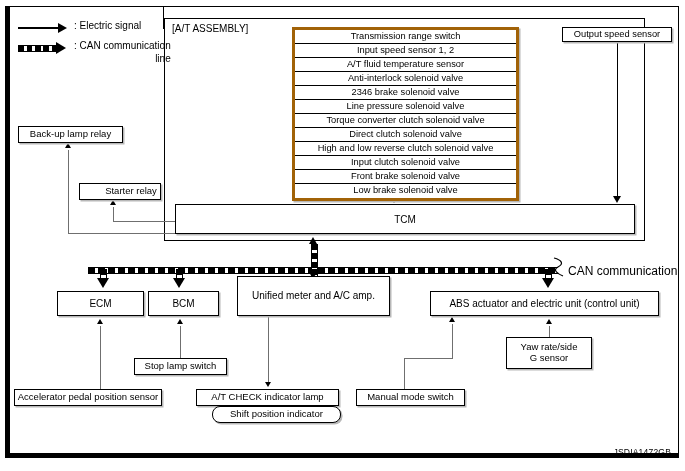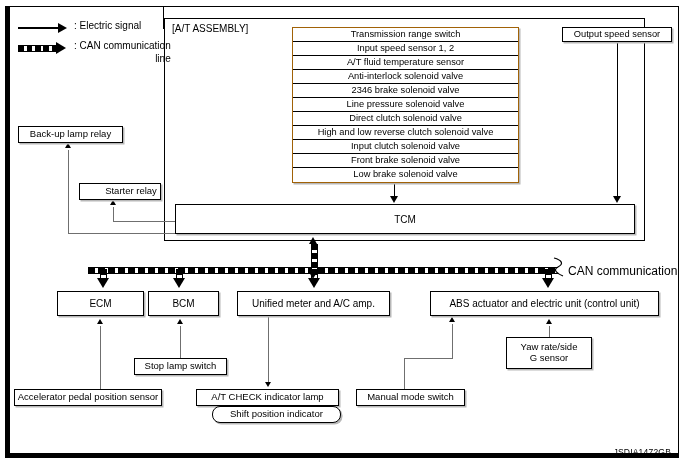--- a/index.html
+++ b/index.html
@@ -18,21 +18,21 @@
        font-size:9.5px;color:#000;line-height:1.15;z-index:5;}
   .box.shadow{box-shadow:1.5px 1.5px 0 0 #b8b8b8;}
 
   
   .assembly{position:absolute;left:164px;top:18px;width:481px;height:223px;
      border:1px solid #000;box-sizing:border-box;background:#fff;z-index:1;}
   .assembly-label{position:absolute;left:172px;top:23px;font-size:10px;color:#000;z-index:6;}
 
   
   .comp-stack{position:absolute;left:292px;top:27px;width:227px;z-index:6;
-     border:1px solid #a16207;box-sizing:border-box;background:#fff;
+     border:3px solid #a16207;box-sizing:border-box;background:#fff;
      box-shadow:1.5px 1.5px 0 0 #b8b8b8;}
   .comp-row{box-sizing:border-box;height:14px;line-height:13px;text-align:center;
      font-size:9.3px;border-bottom:1px solid #000;background:#fff;white-space:nowrap;}
   .comp-row:last-child{border-bottom:none;}
 
   
   .tcm{position:absolute;left:175px;top:204px;width:460px;height:30px;z-index:6;
      border:1px solid #000;box-sizing:border-box;background:#fff;
      box-shadow:1.5px 1.5px 0 0 #b8b8b8;
      display:flex;align-items:center;justify-content:center;font-size:10px;}
@@ -114,20 +114,21 @@
   <div class="assembly"></div>
   <div class="assembly-label">[A/T ASSEMBLY]</div>
 
   <div class="comp-stack" id="comp-stack">
       <div class="comp-row">Transmission range switch</div>
       <div class="comp-row">Input speed sensor 1, 2</div>
       <div class="comp-row">A/T fluid temperature sensor</div>
       <div class="comp-row">Anti-interlock solenoid valve</div>
       <div class="comp-row">2346 brake solenoid valve</div>
       <div class="comp-row">Line pressure solenoid valve</div>
+      <div class="comp-row">Torque converter clutch solenoid valve</div>
       <div class="comp-row">Direct clutch solenoid valve</div>
       <div class="comp-row">High and low reverse clutch solenoid valve</div>
       <div class="comp-row">Input clutch solenoid valve</div>
       <div class="comp-row">Front brake solenoid valve</div>
       <div class="comp-row">Low brake solenoid valve</div>
     </div>
 
   <div class="box shadow" style="left:562px;top:27px;width:110px;height:15px;font-size:9.3px;">Output speed sensor</div>
 
   <div class="tcm">TCM</div>
@@ -169,21 +170,21 @@
 
   <svg style="position:absolute;left:552px;top:256px;width:18px;height:22px;z-index:5;" viewBox="0 0 18 22">
     <path d="M2 2 C 10 4, 12 8, 6 11 C 0 14, 6 18, 11 20" stroke="#000" stroke-width="1.2" fill="none"></path>
   </svg>
   <div class="can-label" style="left:568px;top:264px;">CAN communication</div>
 
   <div class="box shadow" style="left:57px;top:291px;width:87px;height:25px;font-size:10px;">ECM</div>
 
   <div class="box shadow" style="left:148px;top:291px;width:71px;height:25px;font-size:10px;">BCM</div>
 
-  <div class="box shadow" style="left:237px;top:291px;width:153px;height:25px;font-size:10px;">Unified meter and A/C amp.</div>
+  <div class="box shadow" style="left:237px;top:276px;width:153px;height:40px;font-size:10px;">Unified meter and A/C amp.</div>
 
   <div class="box shadow" style="left:430px;top:291px;width:229px;height:25px;font-size:10px;">ABS actuator and electric unit (control unit)</div>
 
   <div class="box shadow" style="left:14px;top:389px;width:148px;height:17px;">Accelerator pedal position sensor</div>
   <div class="ln lnv ln-grey" style="left:100px;top:326px;height:63px;"></div>
   <div class="arw arw-up-sm" style="left:97px;top:319px;"></div>
 
   <div class="box shadow" style="left:134px;top:358px;width:93px;height:17px;">Stop lamp switch</div>
   <div class="ln lnv ln-grey" style="left:180px;top:326px;height:32px;"></div>
   <div class="arw arw-up-sm" style="left:177px;top:319px;"></div>

